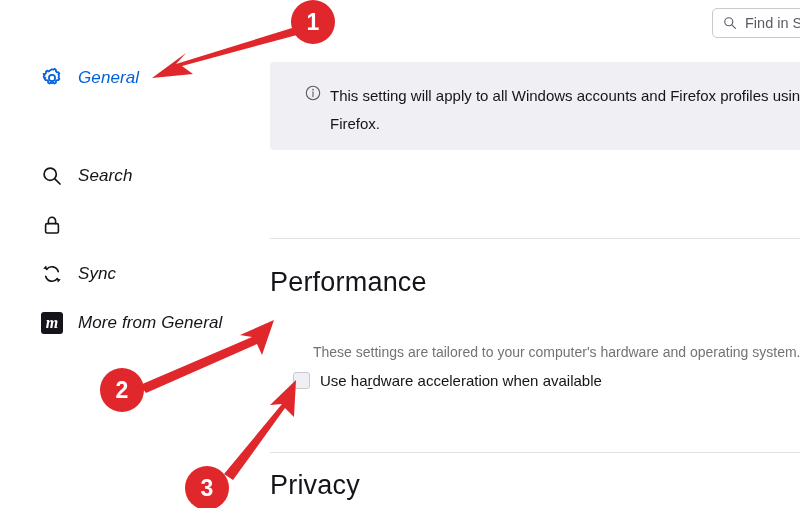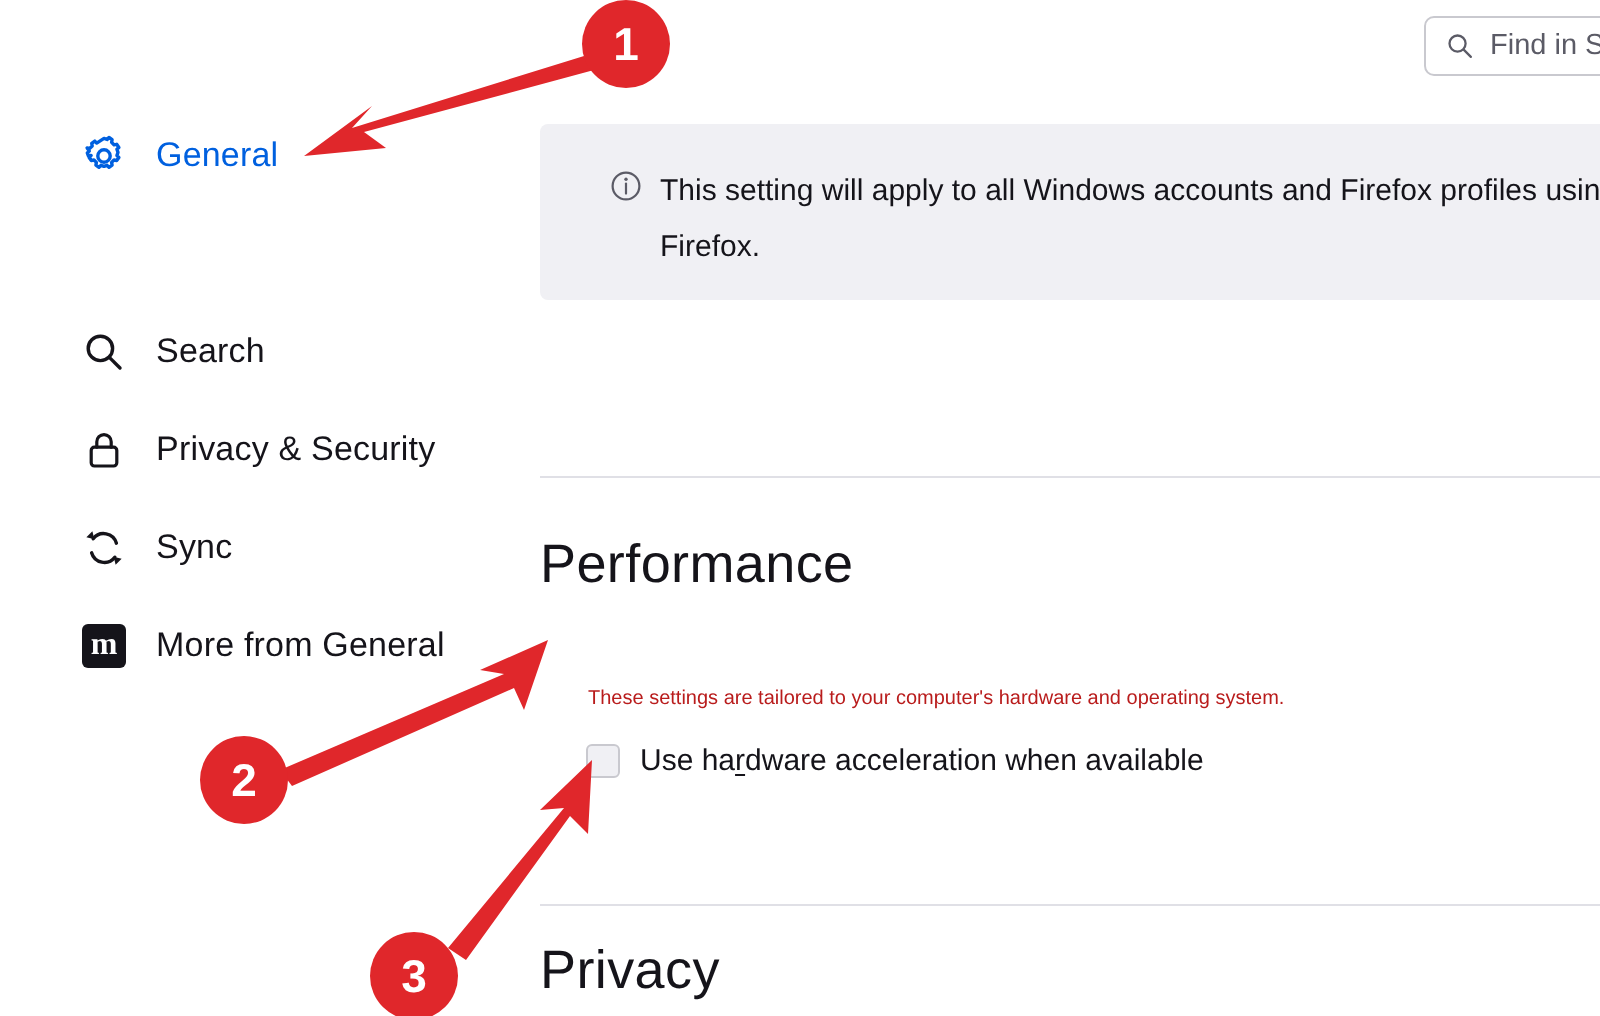--- a/index.html
+++ b/index.html
@@ -45,20 +45,21 @@
     white-space: nowrap;
   }
 
   
   .sidebar {
     position: absolute;
     left: 0;
     top: 0;
     width: 250px;
     height: 360px;
+    font-style: italic;
   }
   .nav-item {
     position: absolute;
     left: 40px;
     display: flex;
     align-items: center;
     height: 28px;
     white-space: nowrap;
   }
   .nav-icon {
@@ -166,23 +167,24 @@
   }
   .divider {
     position: absolute;
     left: 0;
     width: 530px;
     height: 1px;
     background: #e0e0e6;
   }
   .hint {
     position: absolute;
-    font-size: 10px;
-    color: #b91c1c;
-    white-space: nowrap;
+    font-size: 14px;
+    color: #737373;
+    white-space: nowrap;
+    margin-left: 19px;
   }
   .link {
     font-size: 15px;
     color: #0060df;
     white-space: nowrap;
     margin-left: 12px;
   }
 
   
   .annots {
@@ -231,21 +233,20 @@
       <line x1="14.8" y1="14.8" x2="20" y2="20" stroke="#15141a" stroke-width="1.7" stroke-linecap="round"></line>
     </svg>
     <span class="nav-label">Search</span>
   </div>
 
   <div class="nav-item" style="top:211px">
     <svg class="nav-icon" viewBox="0 0 24 24">
       <rect x="5.6" y="10.6" width="12.8" height="9.4" rx="1.6" fill="none" stroke="#15141a" stroke-width="1.6"></rect>
       <path fill="none" stroke="#15141a" stroke-width="1.6" stroke-linecap="round" d="M8.4 10.6V7.9a3.6 3.6 0 017.2 0v2.7"></path>
     </svg>
-    <span class="nav-label">Privacy &amp; Security</span>
   </div>
 
   <div class="nav-item" style="top:260px">
     <svg class="nav-icon" viewBox="0 0 24 24">
       <path fill="none" stroke="#15141a" stroke-width="1.7" stroke-linecap="round" d="M18.2 9.6A6.6 6.6 0 006.6 7.4"></path>
       <path fill="none" stroke="#15141a" stroke-width="1.7" stroke-linecap="round" d="M5.8 14.4a6.6 6.6 0 0011.6 2.2"></path>
       <path fill="#15141a" d="M6.2 3.6l1.0 4.0-4.0-1.0z"></path>
       <path fill="#15141a" d="M17.8 20.4l-1.0-4.0 4.0 1.0z"></path>
     </svg>
     <span class="nav-label">Sync</span>

